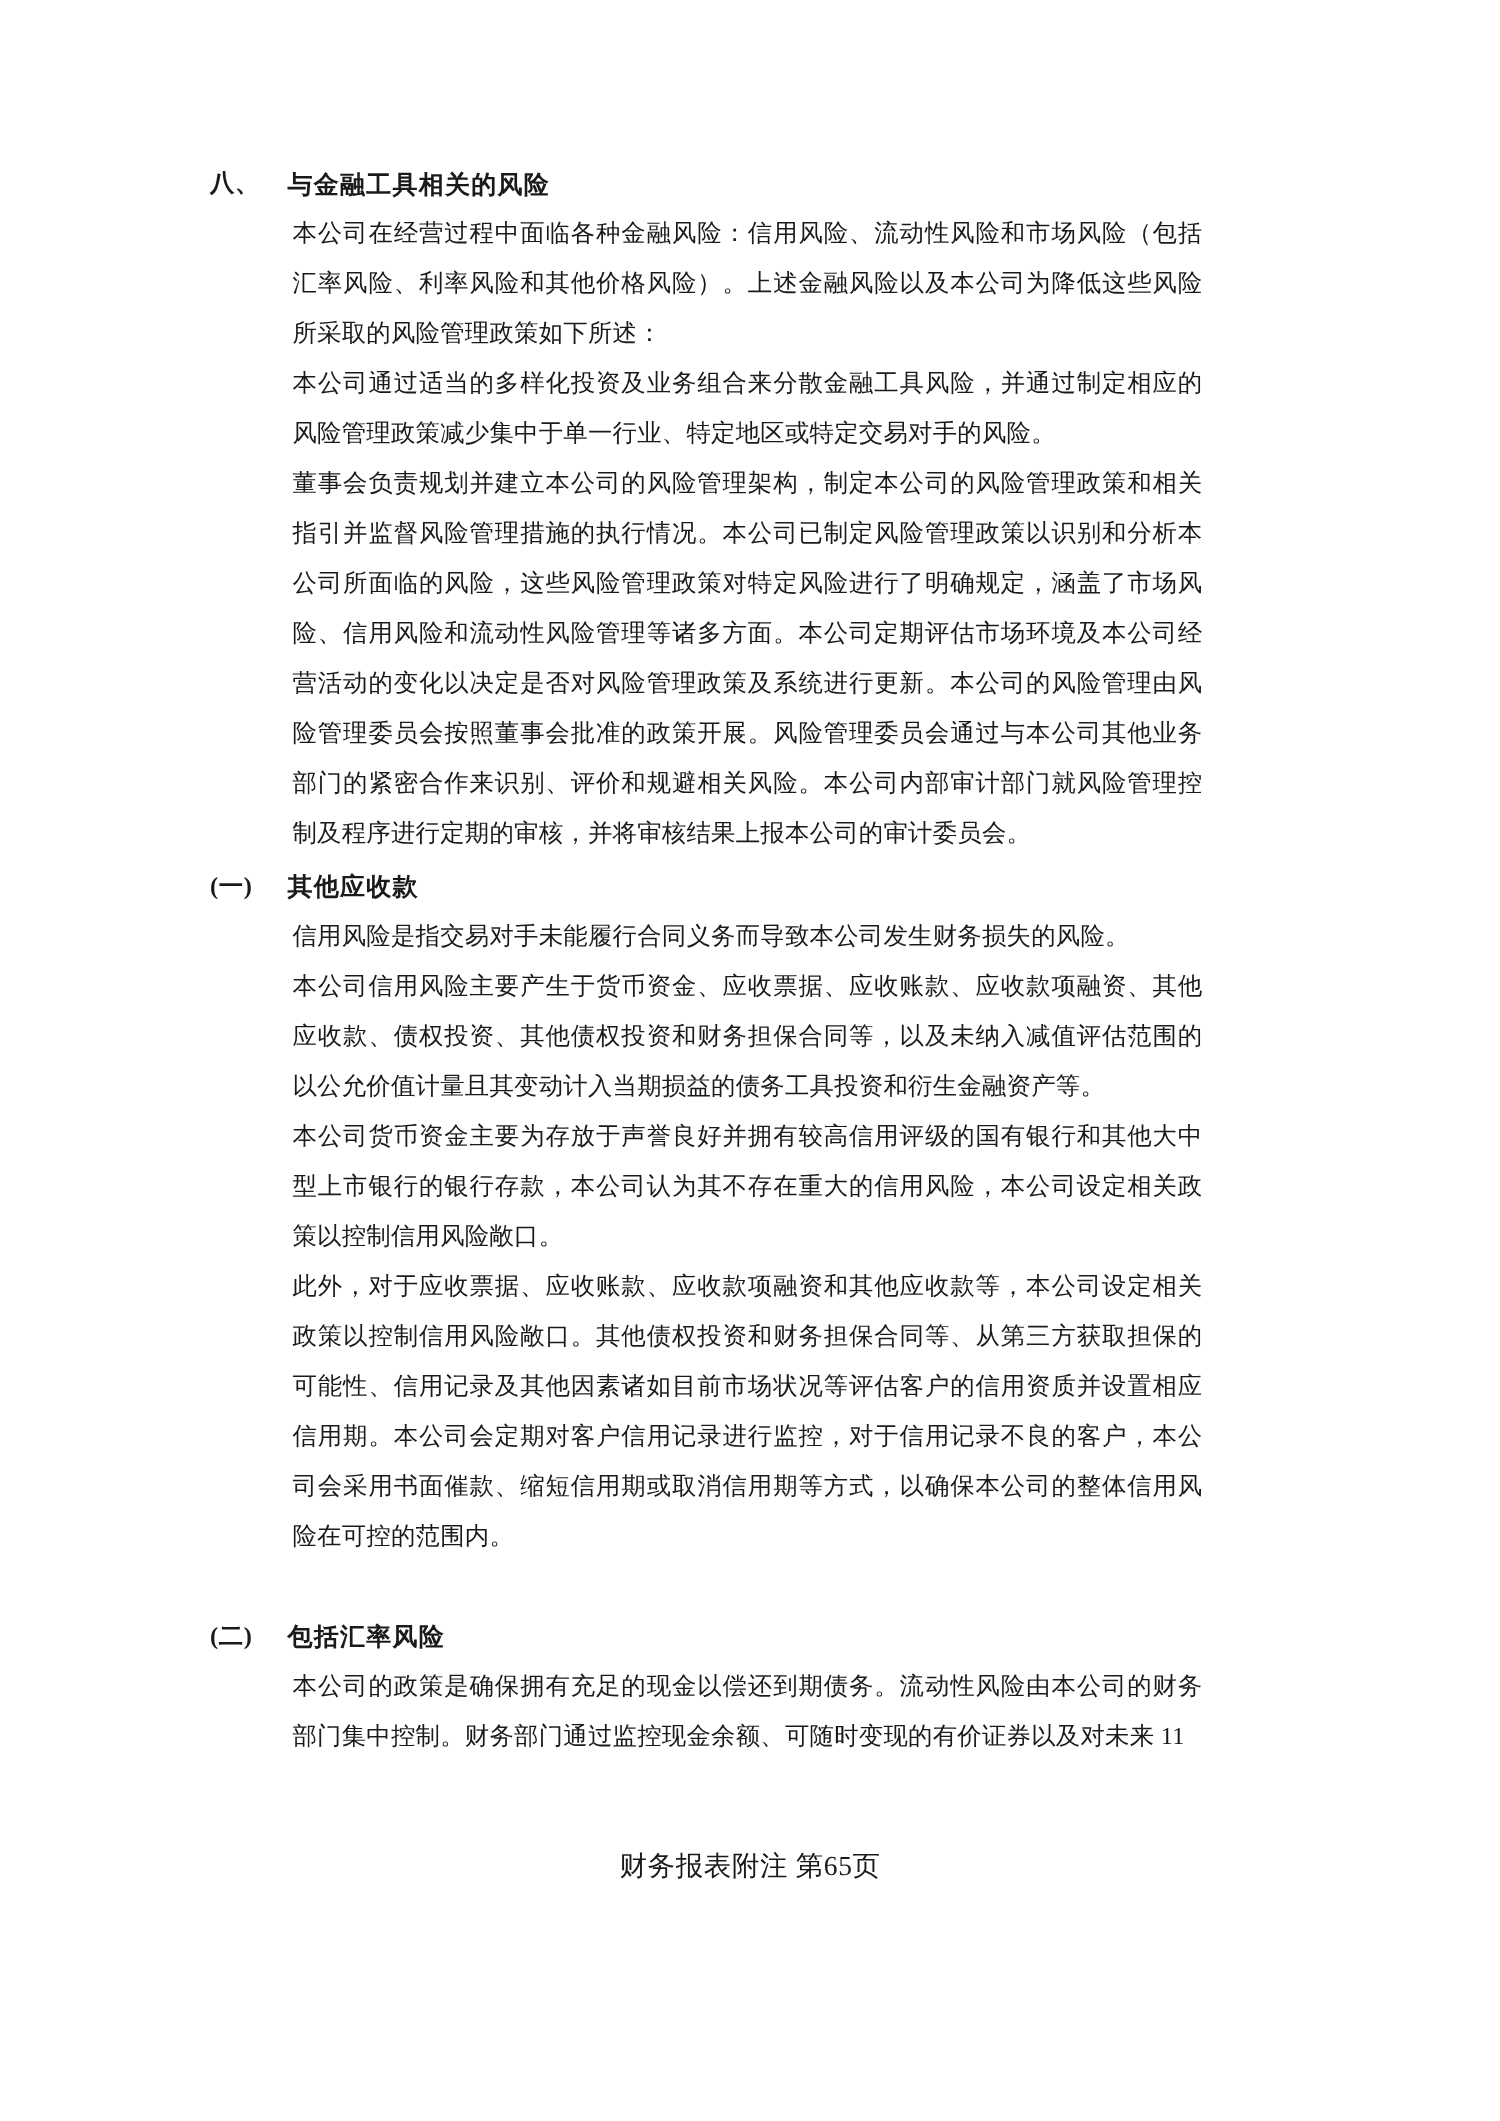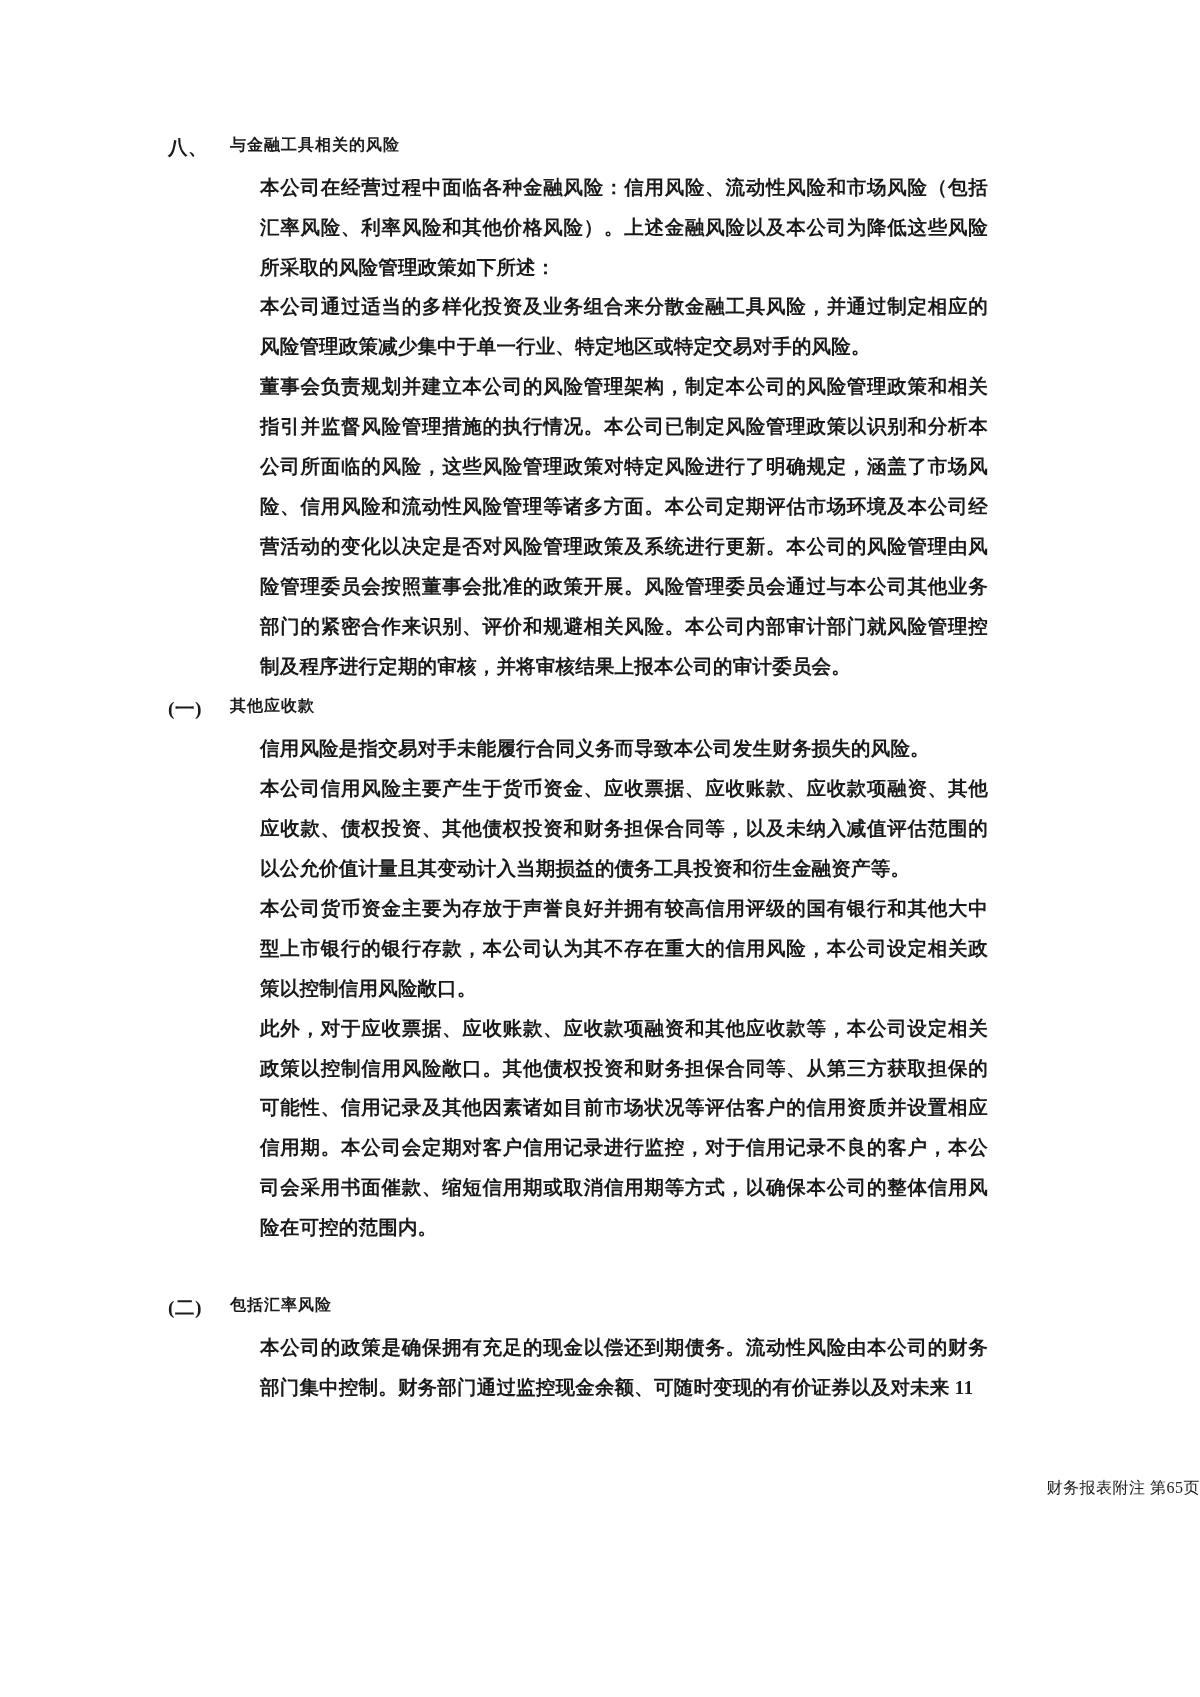--- a/index.html
+++ b/index.html
@@ -31,48 +31,47 @@
   }
   .sec-num {
     width: 62px;
     flex: 0 0 62px;
     font-size: 19.5px;
     font-weight: bold;
     line-height: 1.62;
     letter-spacing: 0.5px;
   }
   .sec-title {
-    font-size: 16px;
+    font-size: 20px;
     font-weight: bold;
     line-height: 1.62;
     letter-spacing: 1px;
     font-family: Liberation Serif, serif;
   }
   .body-block {
-    margin-left: 92px;
+    margin-left: 66px;
     width: 728px;
-    font-weight: bold;
   }
   p.para {
     margin: 0;
     font-size: 19.5px;
     line-height: 2.05;
     text-align: justify;
     text-justify: inter-ideograph;
     letter-spacing: 0.2px;
   }
   .gap-sm { height: 6px; }
   .gap-lg { height: 44px; }
   .footer {
     position: absolute;
     left: 0;
     right: 0;
     top: 1478px;
-    text-align: right;
-    font-size: 16px;
+    text-align: center;
+    font-size: 22px;
     letter-spacing: 0.5px;
   }
 </style>
 </head>
 <body>
 
 <div class="page">
   <div class="content">
 
     <div class="sec-row">

